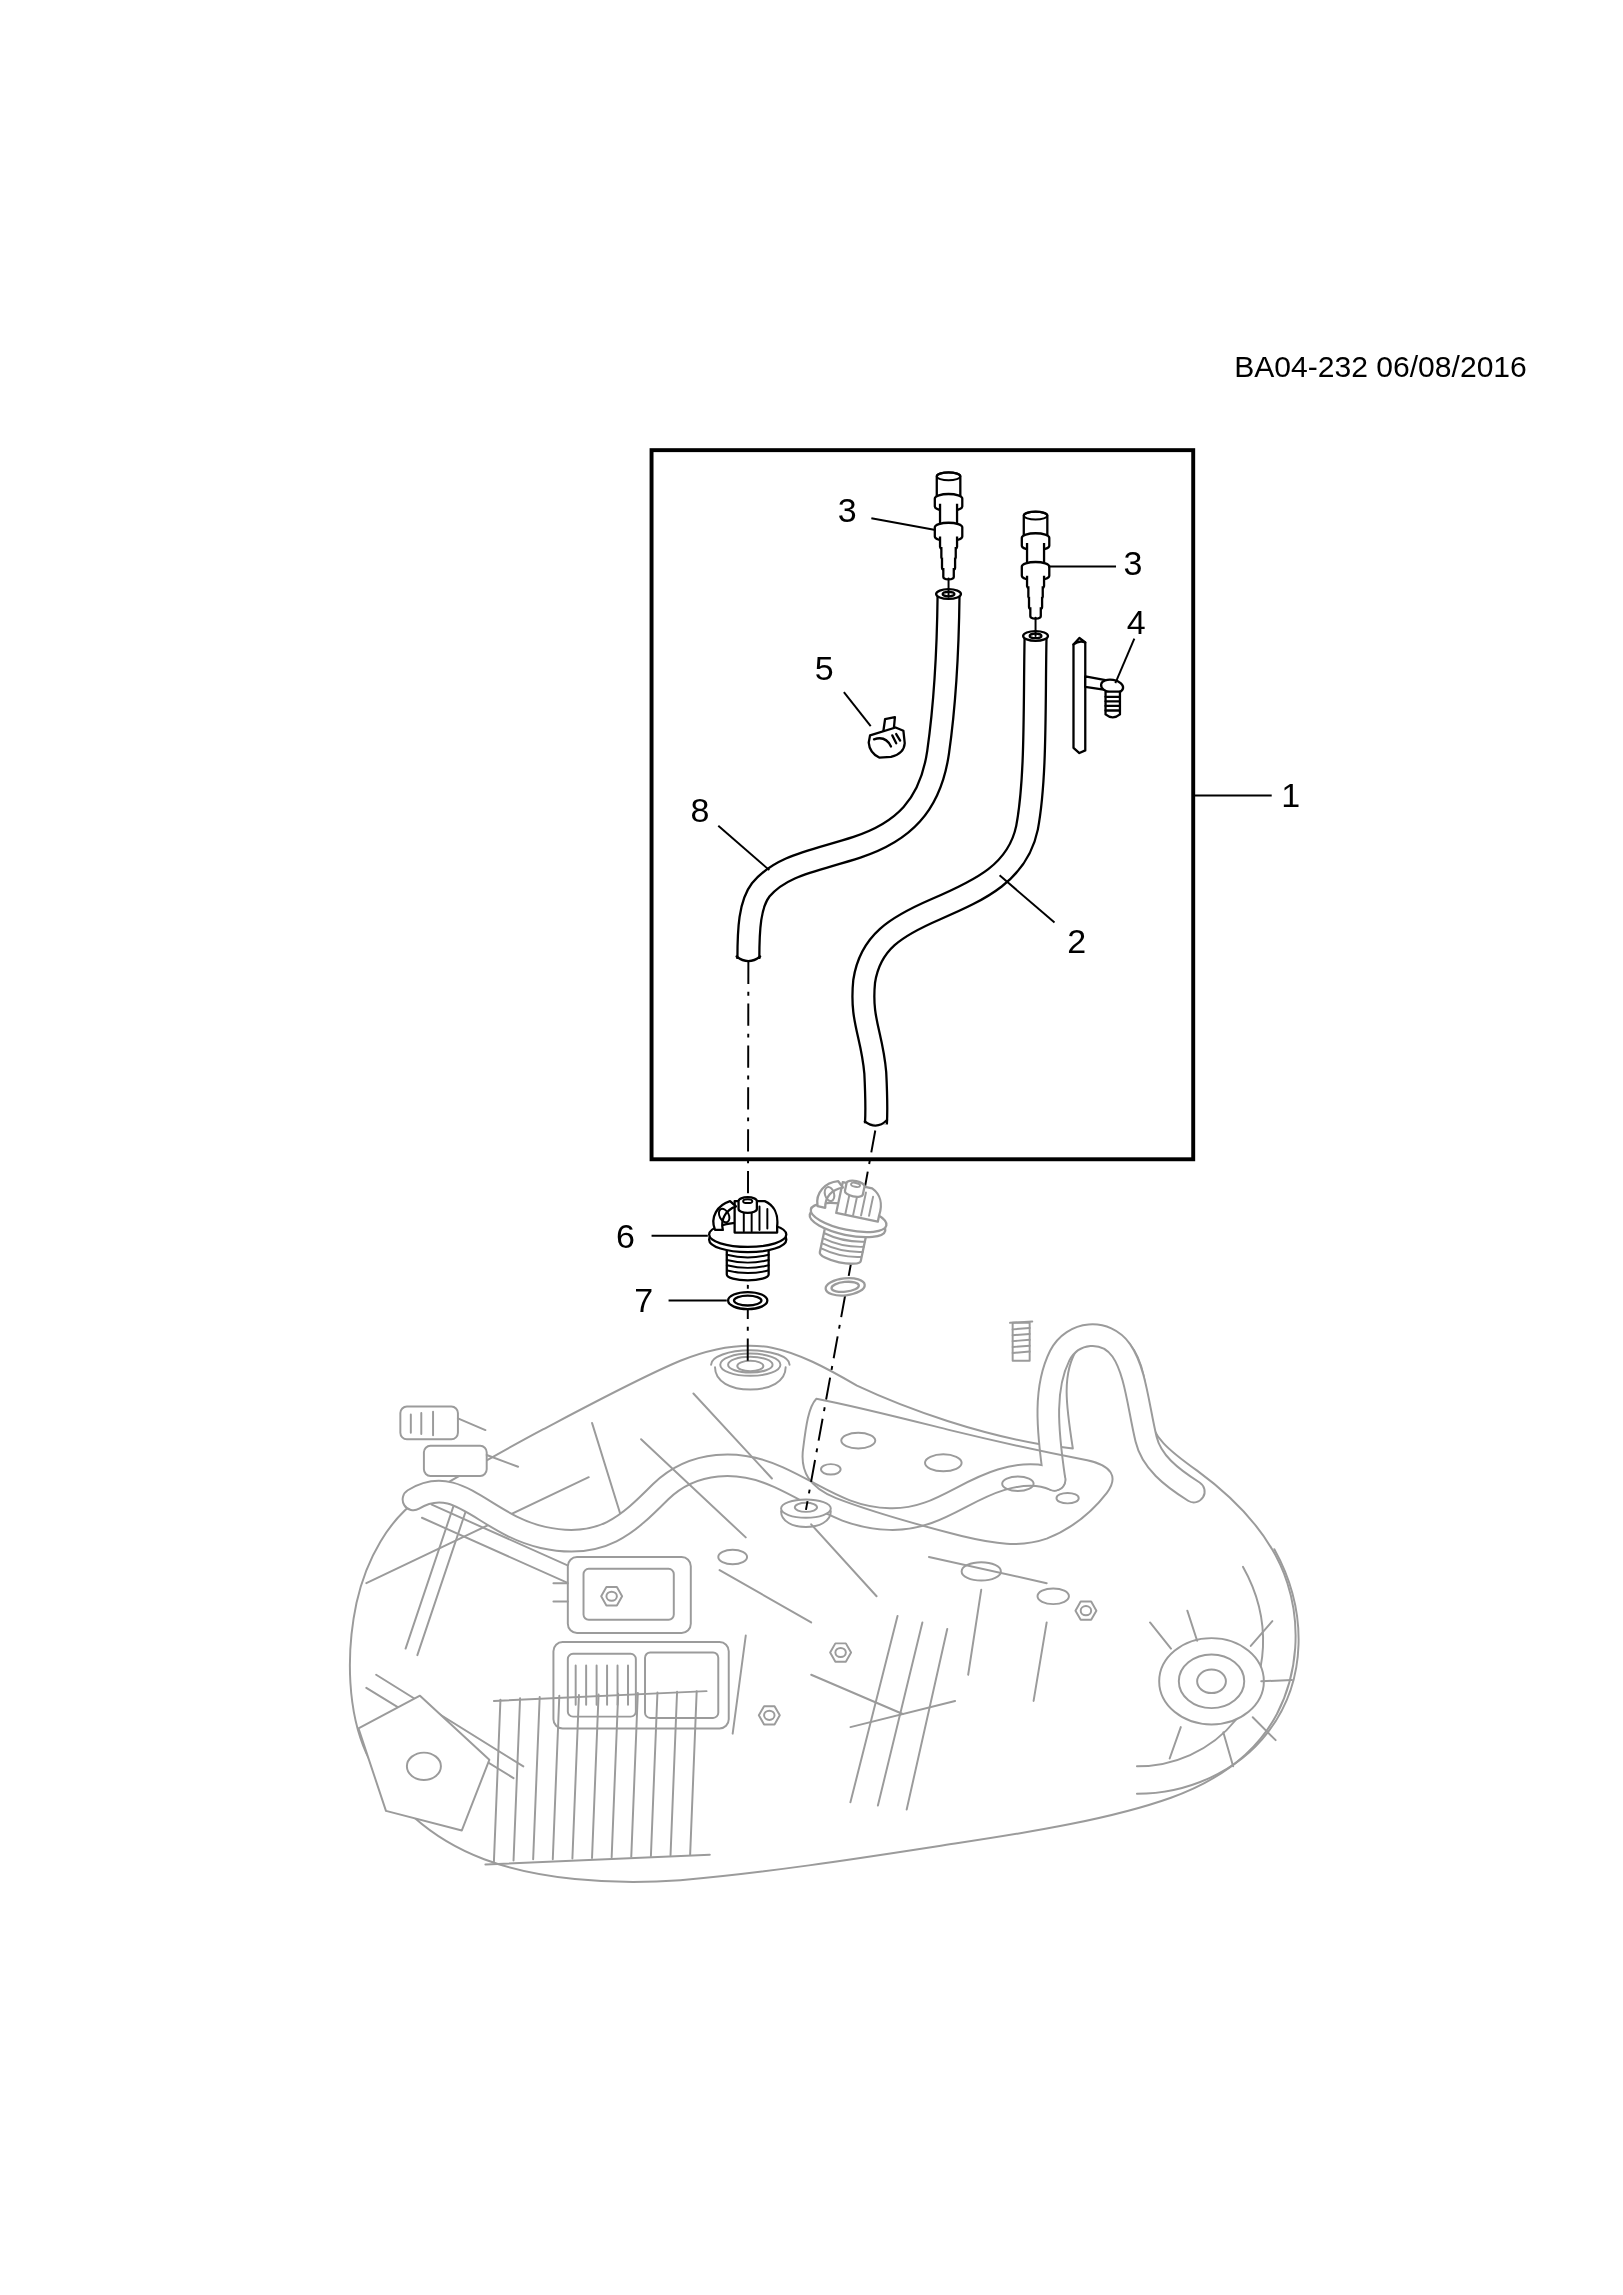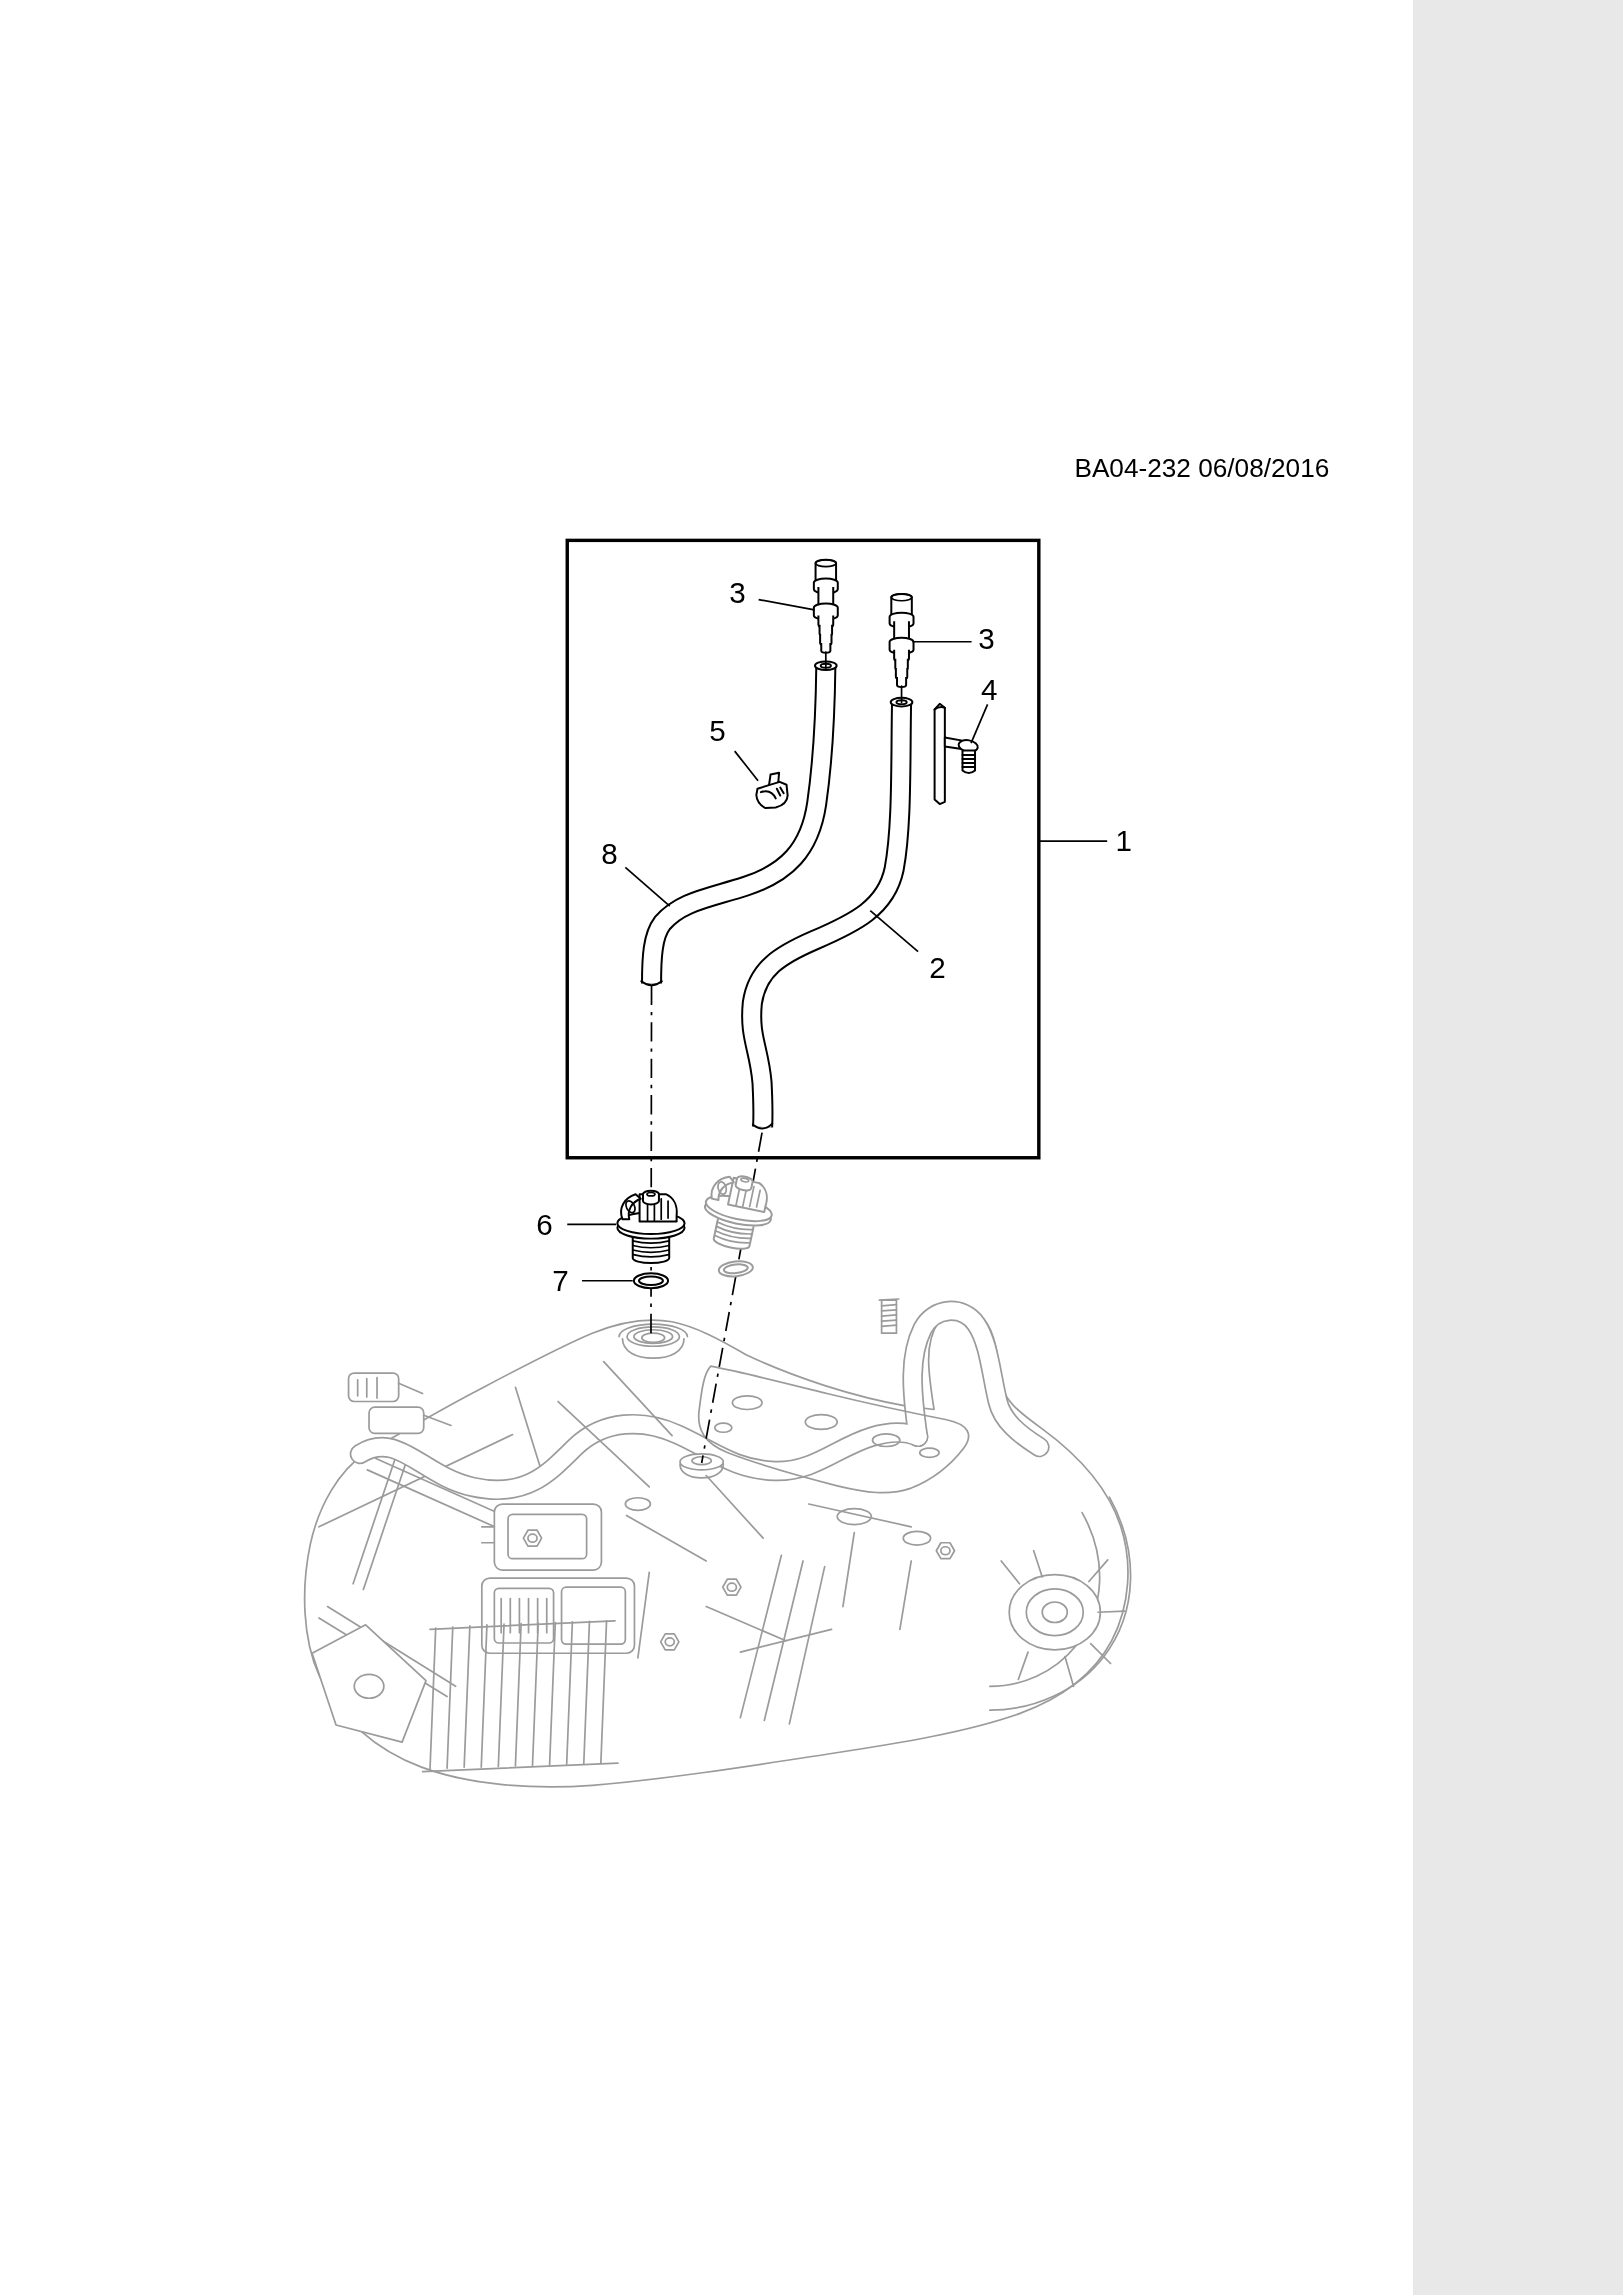--- a/index.html
+++ b/index.html
@@ -1,18 +1,18 @@
 <!DOCTYPE html>
 <html style="font-size:10.5px"><head>
 <meta charset="utf-8">
 <style>
   html,body{margin:0;padding:0;background:#e8e8e8;}
   .page{
     position:relative;
-    width:1413px;height:2295px;
+    width:1623px;height:2295px;
     background:#ffffff;
     font-family:"Liberation Sans", sans-serif;
     overflow:hidden;
   }
   svg{position:absolute;left:0;top:0;width:100%;height:100%;}
   
   .k  {stroke:#000;fill:none;stroke-width:3.5;stroke-linecap:round;stroke-linejoin:round;}
   .kf {stroke:#000;fill:#fff;stroke-width:3.5;stroke-linejoin:round;}
   .box{stroke:#000;fill:none;stroke-width:6;}
   .ldr{stroke:#000;fill:none;stroke-width:3;}

